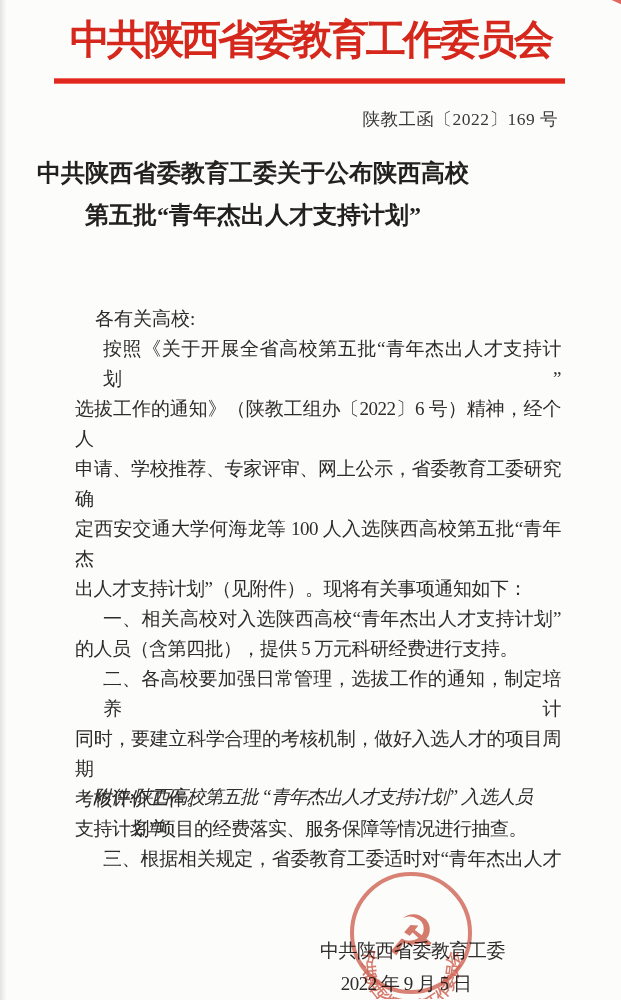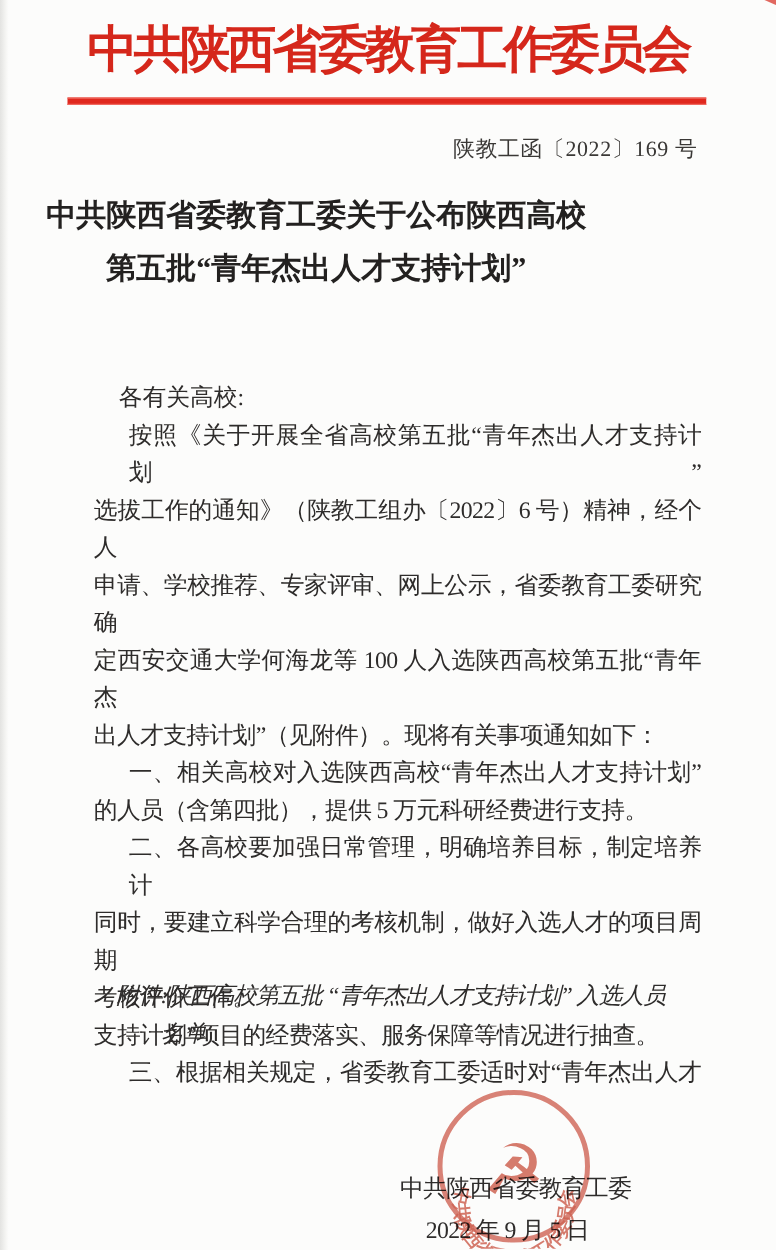--- a/index.html
+++ b/index.html
@@ -81,21 +81,21 @@
 <div class="body-paragraphs">
   <div class="bline"></div>
 
 <div class="bline indent full">按照《关于开展全省高校第五批“青年杰出人才支持计划”</div>
     <div class="bline full">选拔工作的通知》（陕教工组办〔2022〕6 号）精神，经个人</div>
     <div class="bline full">申请、学校推荐、专家评审、网上公示，省委教育工委研究确</div>
     <div class="bline full">定西安交通大学何海龙等 100 人入选陕西高校第五批“青年杰</div>
     <div class="bline">出人才支持计划”（见附件）。现将有关事项通知如下：</div>
     <div class="bline indent full">一、相关高校对入选陕西高校“青年杰出人才支持计划”</div>
     <div class="bline">的人员（含第四批），提供 5 万元科研经费进行支持。</div>
-    <div class="bline indent full">二、各高校要加强日常管理，明确培养目标，制定培养计</div>
+    <div class="bline indent full">二、各高校要加强日常管理，选拔工作的通知，制定培养计</div>
     <div class="bline full">同时，要建立科学合理的考核机制，做好入选人才的项目周期</div>
     <div class="bline">考核评价工作。</div>
     <div class="bline">支持计划”项目的经费落实、服务保障等情况进行抽查。</div>
     <div class="bline indent full">三、根据相关规定，省委教育工委适时对“青年杰出人才</div>
   </div>
 
 <div class="attachment-note">
   <div>附件:陕西高校第五批 “青年杰出人才支持计划” 入选人员</div>
   <div class="attachment-line2">名单</div>
 </div>

